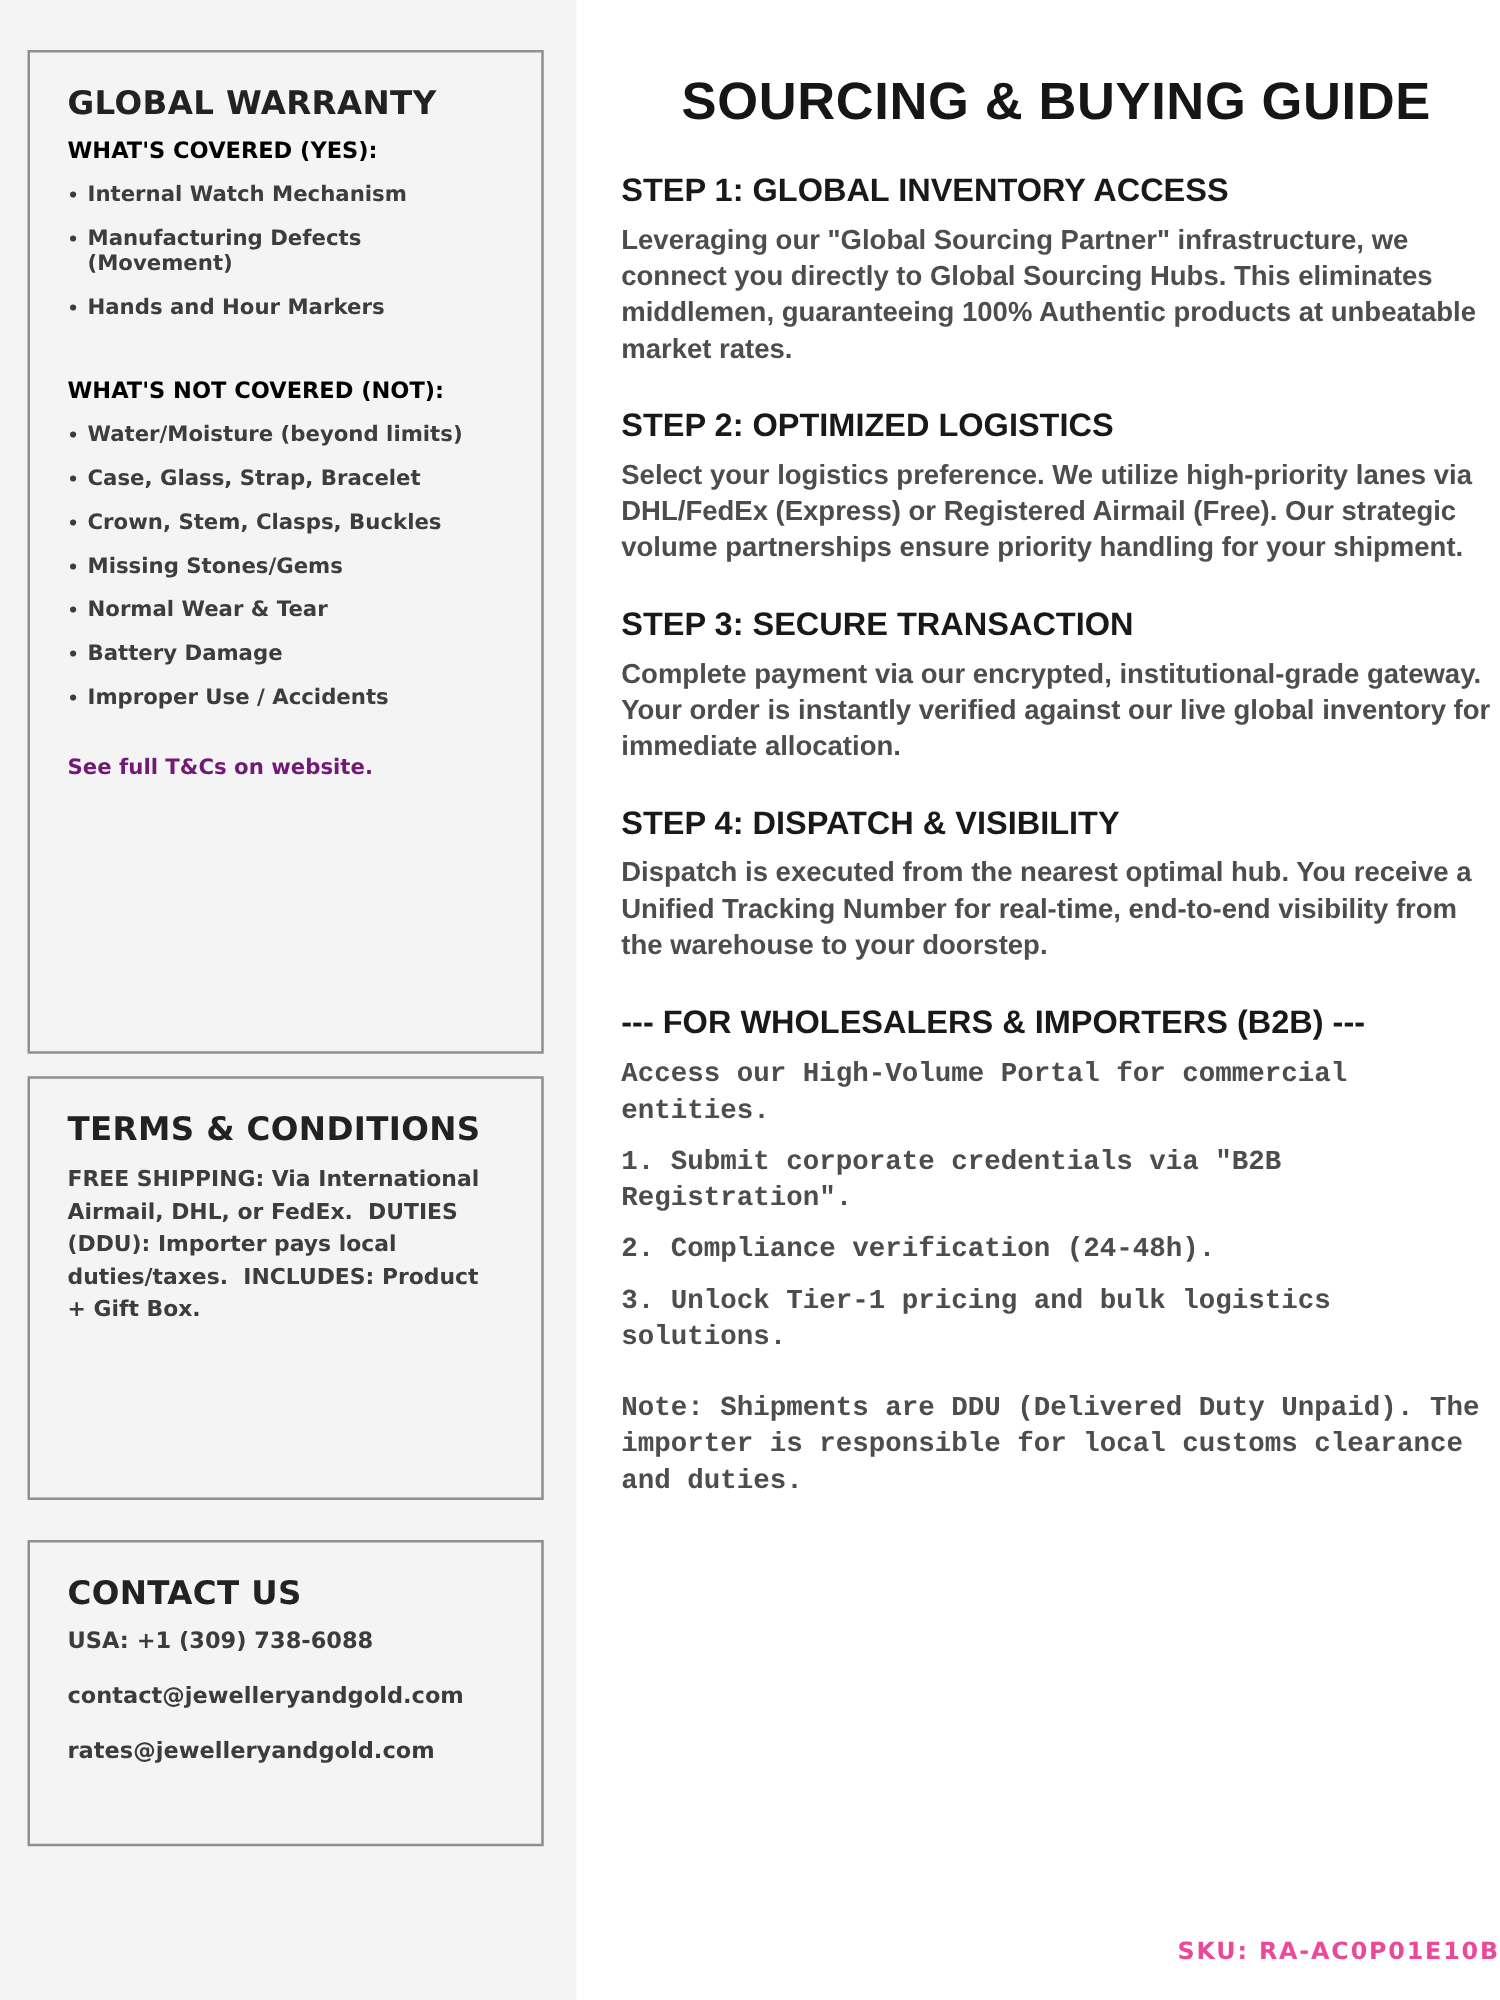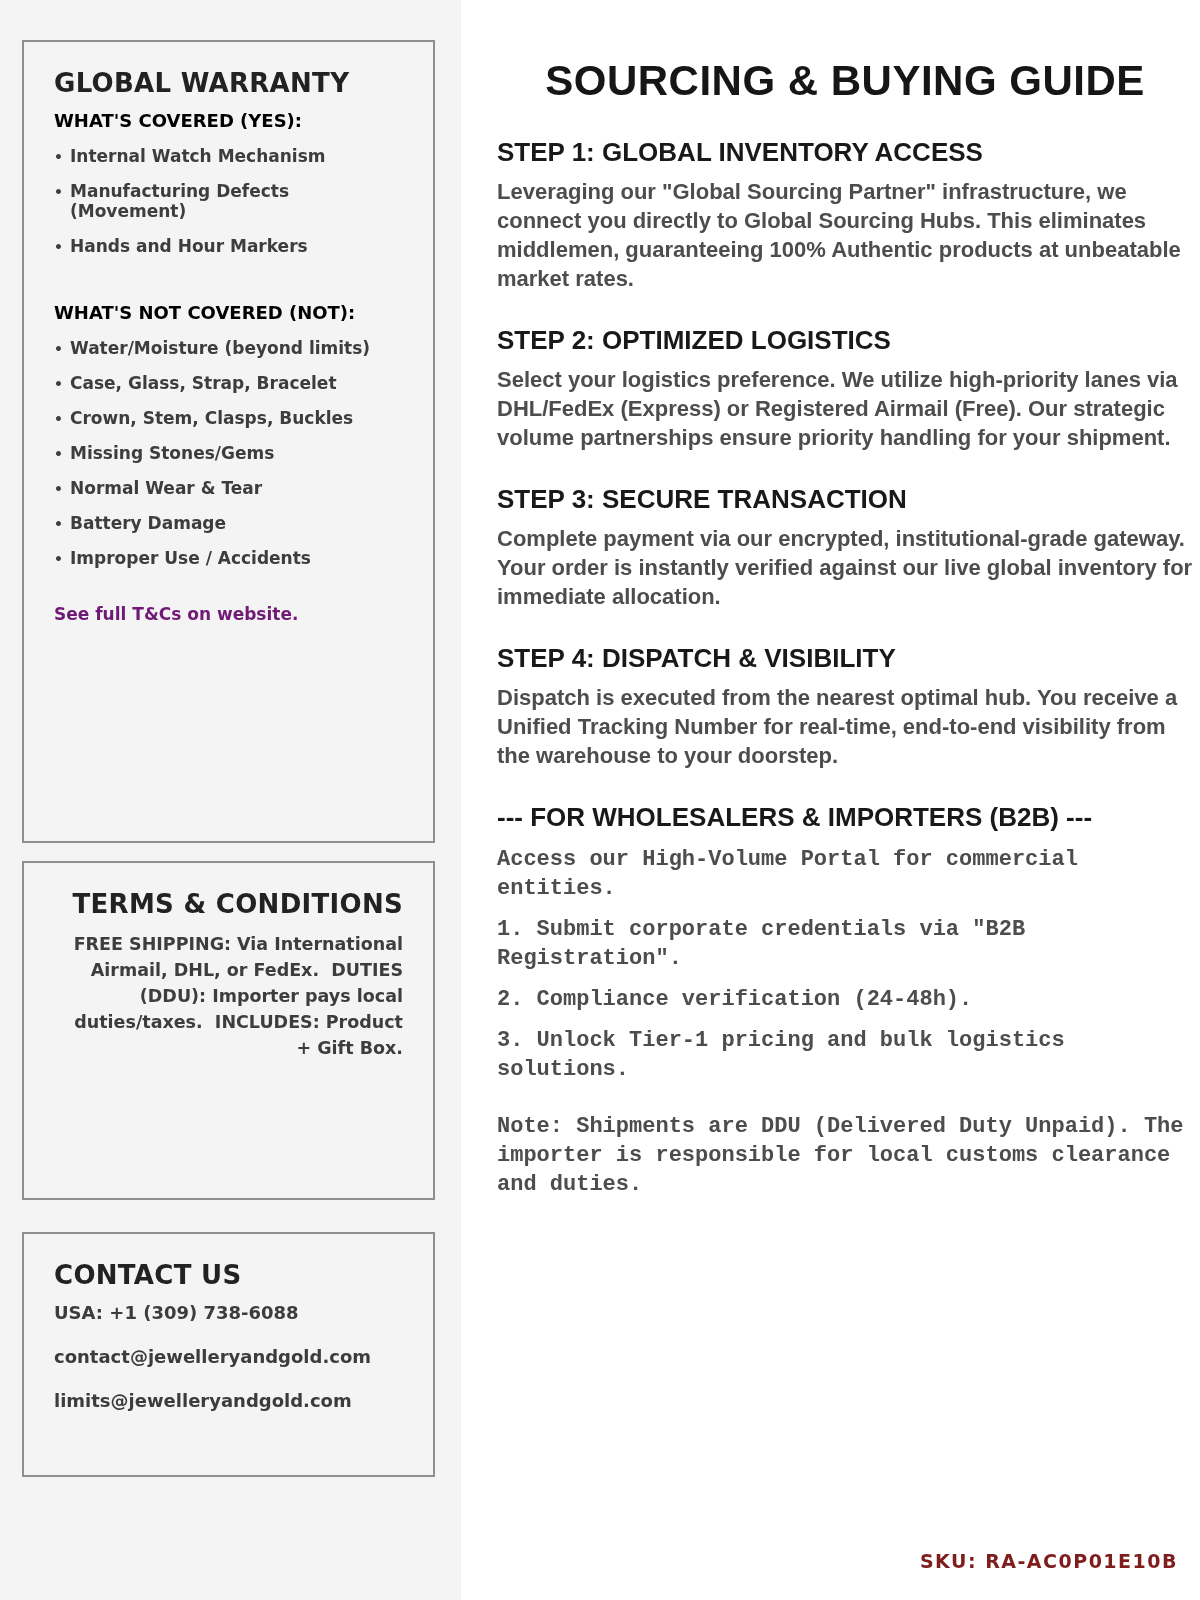--- a/index.html
+++ b/index.html
@@ -10,21 +10,21 @@
   
   .sidebar{
     position:absolute;left:0;top:0;width:461px;height:1600px;
     background:#f4f4f4;font-family:"DejaVu Sans",sans-serif;
   }
   .box{
     position:absolute;left:22px;width:413px;box-sizing:border-box;
     border:2px solid #8f8f8f;background:#f4f4f4;padding:26px 30px;
   }
   .box-warranty{top:40px;height:803px;}
-  .box-terms{top:861px;height:339px;text-align:right;}
+  .box-terms{top:861px;height:339px;}
   .box-contact{top:1232px;height:245px;}
   .box-title{
     margin:0 0 12px 0;font-size:26px;font-weight:800;color:#222222;
     letter-spacing:.3px;
   }
   .sub-title{
     font-size:18px;font-weight:700;color:#000000;margin:6px 0 4px 0;
   }
   .sub-title.not{margin-top:46px;}
   ul.blist{list-style:none;margin:0;padding:0;}
@@ -55,23 +55,23 @@
   }
   .step h2{
     margin:32px 0 9px 0;font-size:26px;font-weight:800;color:#191919;
   }
   .step p{
     margin:0;font-size:22px;font-weight:700;color:#4d4d4d;line-height:29px;
   }
   .b2b p{margin:12px 0 0 0;font-size:22px;font-weight:700;color:#4d4d4d;line-height:29px;font-family:Liberation Mono, monospace;}
   .note{margin-top:28px !important;}
   .sku{
-    position:absolute;right:22px;top:1550px;
+    position:absolute;right:0;top:1550px;
     font-family:"DejaVu Sans",sans-serif;
-    font-size:19px;font-weight:700;color:#7f1d1d;letter-spacing:1.5px;
+    font-size:19px;font-weight:700;color:#ec4899;letter-spacing:1.5px;
   }
 </style>
 </head>
 <body>
 
 <div class="sidebar">
 
   <div class="box box-warranty">
     <h3 class="box-title">GLOBAL WARRANTY</h3>
     <div class="sub-title">WHAT'S COVERED (YES):</div>
@@ -95,21 +95,21 @@
 
   <div class="box box-terms">
     <h3 class="box-title">TERMS &amp; CONDITIONS</h3>
     <p class="terms-body">FREE SHIPPING: Via International Airmail, DHL, or FedEx.  DUTIES (DDU): Importer pays local duties/taxes.  INCLUDES: Product + Gift Box.</p>
   </div>
 
   <div class="box box-contact">
     <h3 class="box-title">CONTACT US</h3>
     <p class="contact-line">USA: +1 (309) 738-6088</p>
     <p class="contact-line">contact@jewelleryandgold.com</p>
-    <p class="contact-line">limits@jewelleryandgold.com</p>
+    <p class="contact-line">rates@jewelleryandgold.com</p>
   </div>
 
 </div>
 
 <div class="main">
   <h1 class="main-title">SOURCING &amp; BUYING GUIDE</h1>
 
   <div class="step">
     <h2>STEP 1: GLOBAL INVENTORY ACCESS</h2>
     <p>Leveraging our "Global Sourcing Partner" infrastructure, we connect you directly to Global Sourcing Hubs. This eliminates middlemen, guaranteeing 100% Authentic products at unbeatable market rates.</p>

